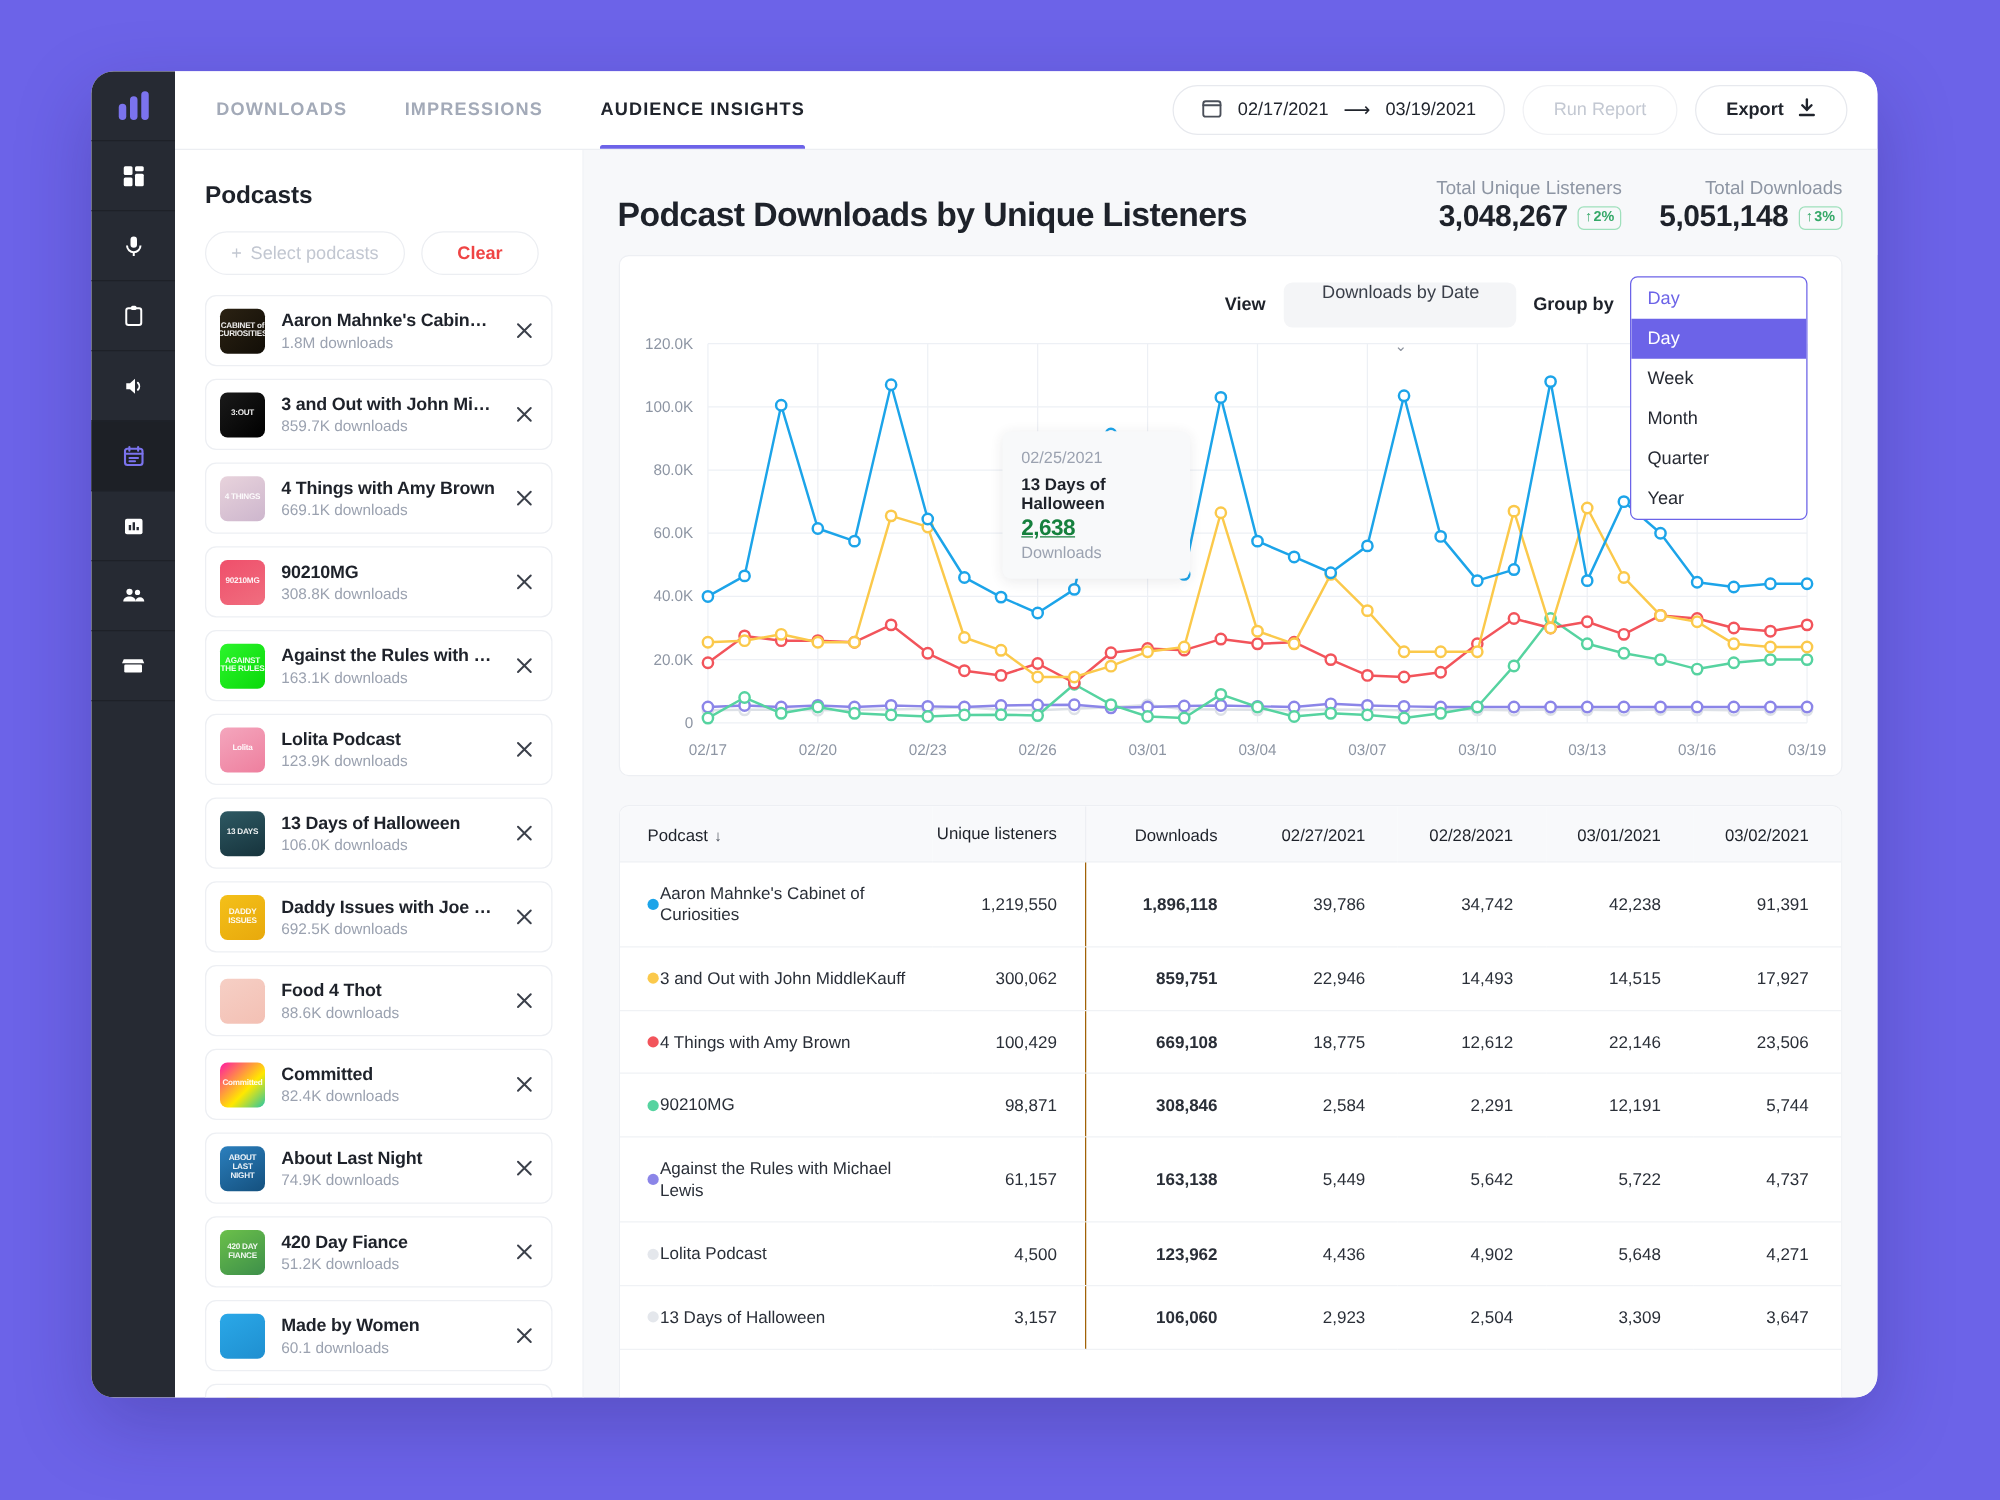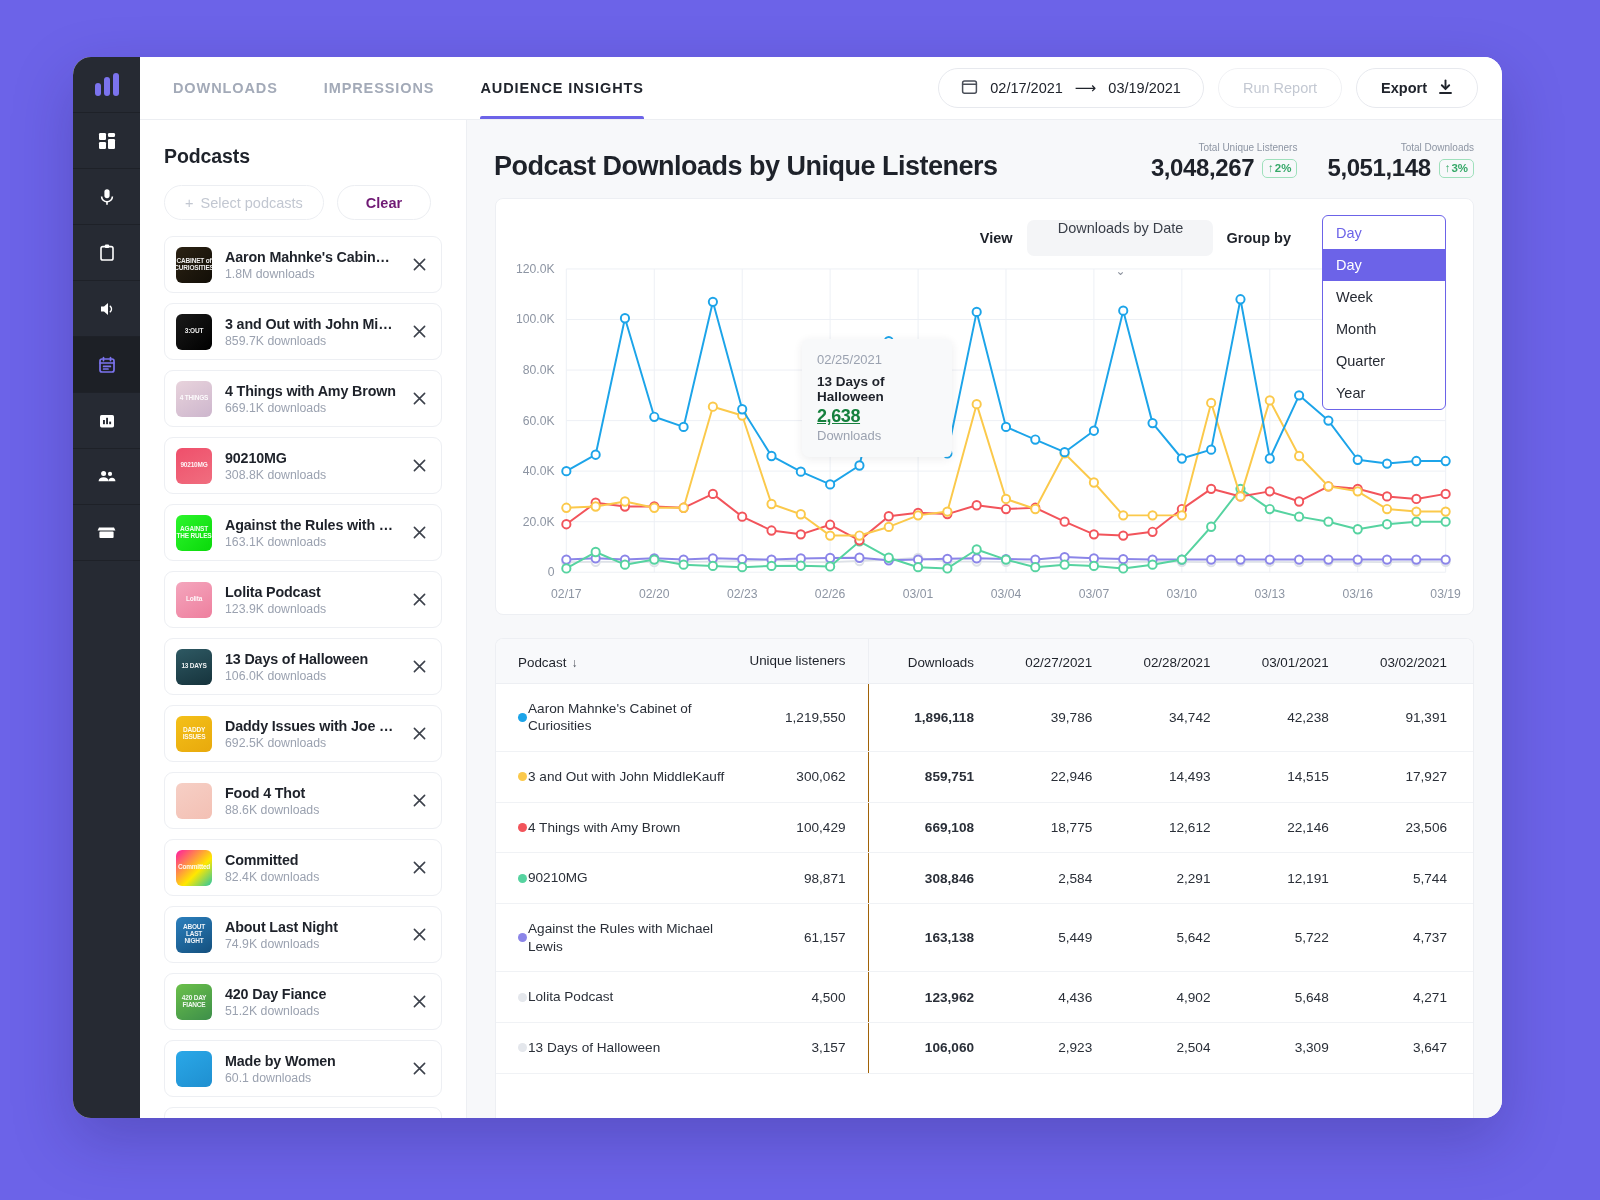--- a/index.html
+++ b/index.html
@@ -95,21 +95,21 @@
     font-size: 19.5px; font-weight: 700; color: #1E222A;
     padding: 25px 0 0 24px; letter-spacing: -.1px;
   }
   .pod-actions { display: flex; gap: 13px; padding: 17px 0 0 24px; }
   .chip {
     height: 35px; border-radius: 20px; border: 1px solid #ECEEF2; background: #fff;
     display: flex; align-items: center; justify-content: center; padding: 0 20px;
     font-size: 14.5px; cursor: pointer;
   }
   .chip.muted { color: #C2C7D1; font-weight: 500; gap: 7px; }
-  .chip.strong { font-weight: 700; color: #701a75; padding: 0 28px; }
+  .chip.strong { font-weight: 700; color: #ef4444; padding: 0 28px; }
   .pod-list {
     margin-top: 16px; padding: 0 24px 0 24px;
     flex: 1; overflow: hidden; min-height: 0;
   }
   .pod-item {
     display: flex; align-items: center; gap: 13px;
     border: 1px solid #EDEFF3; border-radius: 9px;
     height: 57px; padding: 0 13px 0 11px; margin-bottom: 10px;
     background: #fff; cursor: pointer;
   }
@@ -135,21 +135,21 @@
   .content { flex: 1; min-width: 0; background: #F7F8FA; display: flex; flex-direction: column; }
   .content-head {
     background: #F7F8FA; padding: 22px 28px 16px 27px;
     display: flex; align-items: flex-end;
   }
   .content-head h1 {
     font-size: 27px; font-weight: 700; color: #1E222A; letter-spacing: -.5px;
   }
   .kpis { margin-left: auto; display: flex; gap: 30px; }
   .kpi { text-align: right; }
-  .kpi-label { font-size: 10px; color: #8D95A3; margin-bottom: 1px; }
+  .kpi-label { font-size: 15px; color: #8D95A3; margin-bottom: 1px; }
   .kpi-row { display: flex; align-items: center; gap: 8px; justify-content: flex-end; }
   .kpi-val { font-size: 24px; font-weight: 700; color: #1E222A; letter-spacing: -.4px; }
   .kpi-badge {
     border: 1px solid #9FE0BC; border-radius: 5px; color: #35A868;
     font-size: 11.5px; font-weight: 600; padding: 1px 5px; line-height: 15px;
     display: flex; align-items: center; gap: 1px;
   }
 
   
   .chart-card {
@@ -164,21 +164,21 @@
   .tb-label { font-size: 14.5px; font-weight: 700; color: #1E222A; }
   .select {
     height: 36px; border-radius: 7px; background: #F4F5F7;
     display: flex; align-items: center; gap: 28px; padding: 0 13px 0 15px;
     font-size: 14.5px; color: #3A3F49; cursor: pointer; min-width: 186px;
     justify-content: space-between;
     flex-direction: column;
   }
   .chev { color: #8B919D; font-size: 12px; }
   .dropdown {
-    position: absolute; top: 16px; right: 27px; width: 124px;
+    position: absolute; top: 16px; right: 27px; width: 142px;
     border: 1.5px solid #6C63E8; border-radius: 6px;
     background: #fff; z-index: 20; overflow: hidden;
   }
   .dd-current {
     height: 33px; display: flex; align-items: center; padding: 0 13px;
     font-size: 14.5px; color: #6C63E8;
   }
   .dd-opt {
     height: 32px; display: flex; align-items: center; padding: 0 13px;
     font-size: 14.5px; color: #262A33; cursor: pointer;

